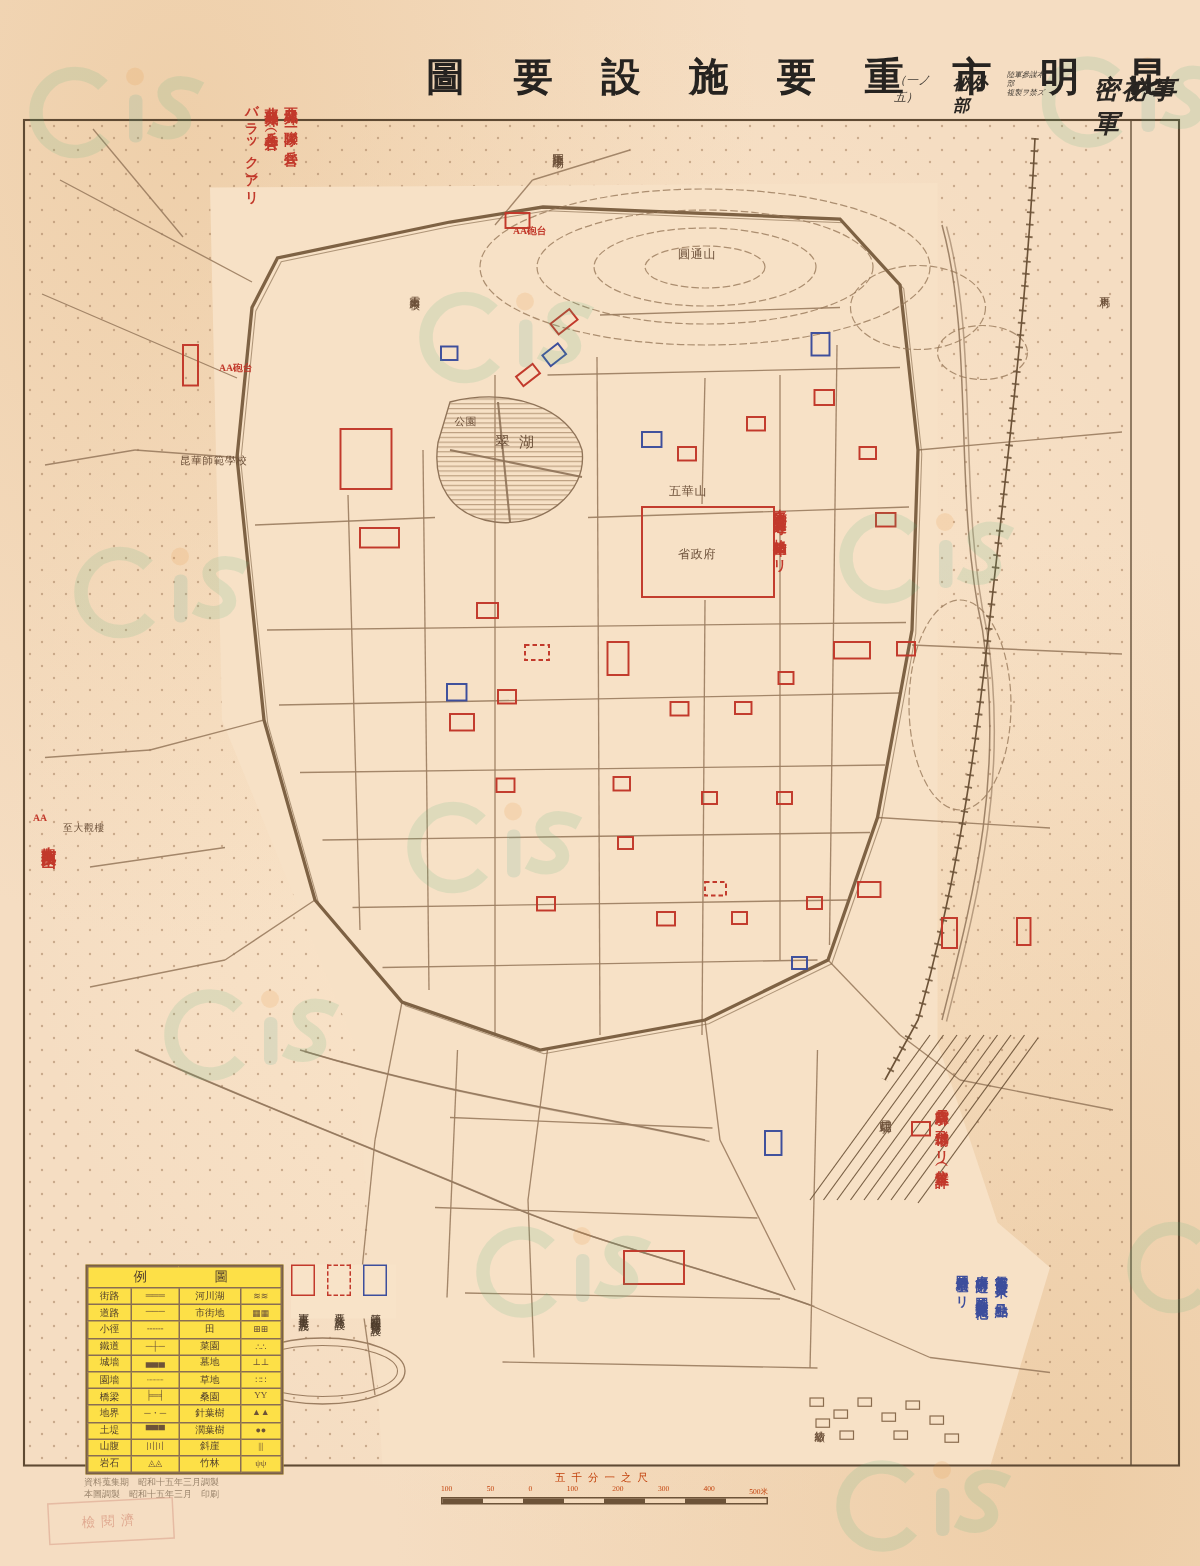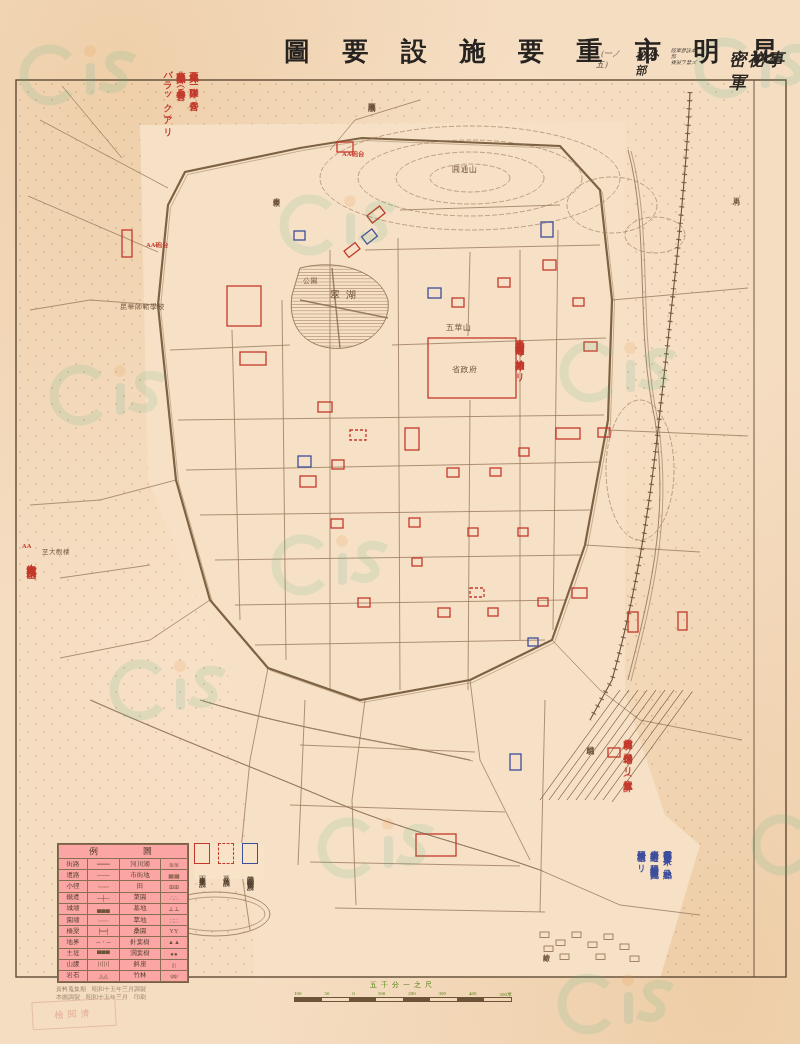--- a/index.html
+++ b/index.html
@@ -22,38 +22,38 @@
   #classif .tiny{font-size:5px;line-height:6px;color:#403a33;width:34px;}
   #classif .brk{font-size:8px;color:#403a33;}
   
   .annot{writing-mode:vertical-rl;text-orientation:upright;line-height:11px;
     font-weight:bold;letter-spacing:1px;}
   .annot div{margin-left:2px;}
   .annot.red{color:#c2392b;}
   .annot.blue{color:#3d4e9c;}
   .redmark{color:#c2392b;font-size:6.5px;font-weight:bold;white-space:nowrap;}
   
-  #legend{top:843px;left:57px;width:130px;background:#fca5a5;border:1px solid #7a5f45;
+  #legend{top:843px;left:57px;width:130px;background:#fde047;border:1px solid #7a5f45;
     color:#4f3d2c;}
   #legend table{border-collapse:collapse;width:100%;}
   #legend td,#legend th{border:0.5px solid #8a6e52;font-size:6.5px;font-weight:normal;
     padding:0 1px;height:10.2px;text-align:center;white-space:nowrap;}
   #legend th{font-size:9px;letter-spacing:18px;height:13px;padding-left:14px;}
   #legend .sym{color:#6d5338;font-size:6px;letter-spacing:0;}
   
   #facKey{top:843px;left:194px;width:70px;background:#f8e3c8;display:flex;gap:8px;}
   .keyItem{display:flex;flex-direction:column;align-items:center;width:16px;}
   .keyItem .sq{width:14px;height:19px;background:transparent;}
   .sq.red-solid{border:1.6px solid #c2392b;}
   .sq.red-dashed{border:1.4px dashed #c2392b;}
   .sq.blue-solid{border:1.6px solid #3d4e9c;}
   .keyItem .klabel{writing-mode:vertical-rl;text-orientation:upright;font-size:7px;
     color:#4f3d2c;margin-top:6px;letter-spacing:1px;}
   
-  #scale{top:980px;left:288px;width:230px;color:#4d7c0f;text-align:center;}
+  #scale{top:980px;left:288px;width:230px;color:#c2410c;text-align:center;}
   #scale .slabel{font-size:7px;letter-spacing:4px;}
   #scale .ticks{display:flex;justify-content:space-between;font-size:5px;margin:1px 6px 0 6px;}
   #scale .bar{height:3px;margin:0 6px;border:0.8px solid #6d5338;border-top-width:0.8px;
     background:linear-gradient(90deg,#6d5338 0 12.5%,transparent 0 25%,#6d5338 0 37.5%,
       transparent 0 50%,#6d5338 0 62.5%,transparent 0 75%,#6d5338 0 87.5%,transparent 0);}
   
   #imprint{top:985px;left:56px;width:170px;font-size:6px;line-height:8px;color:#7c6750;opacity:.75;}
   #stamp{top:1000px;left:32px;width:82px;height:26px;border:1.4px solid #d08a77;opacity:.4;
     transform:rotate(-3deg);display:flex;align-items:center;justify-content:center;
     color:#c2604a;font-size:9px;letter-spacing:4px;}

